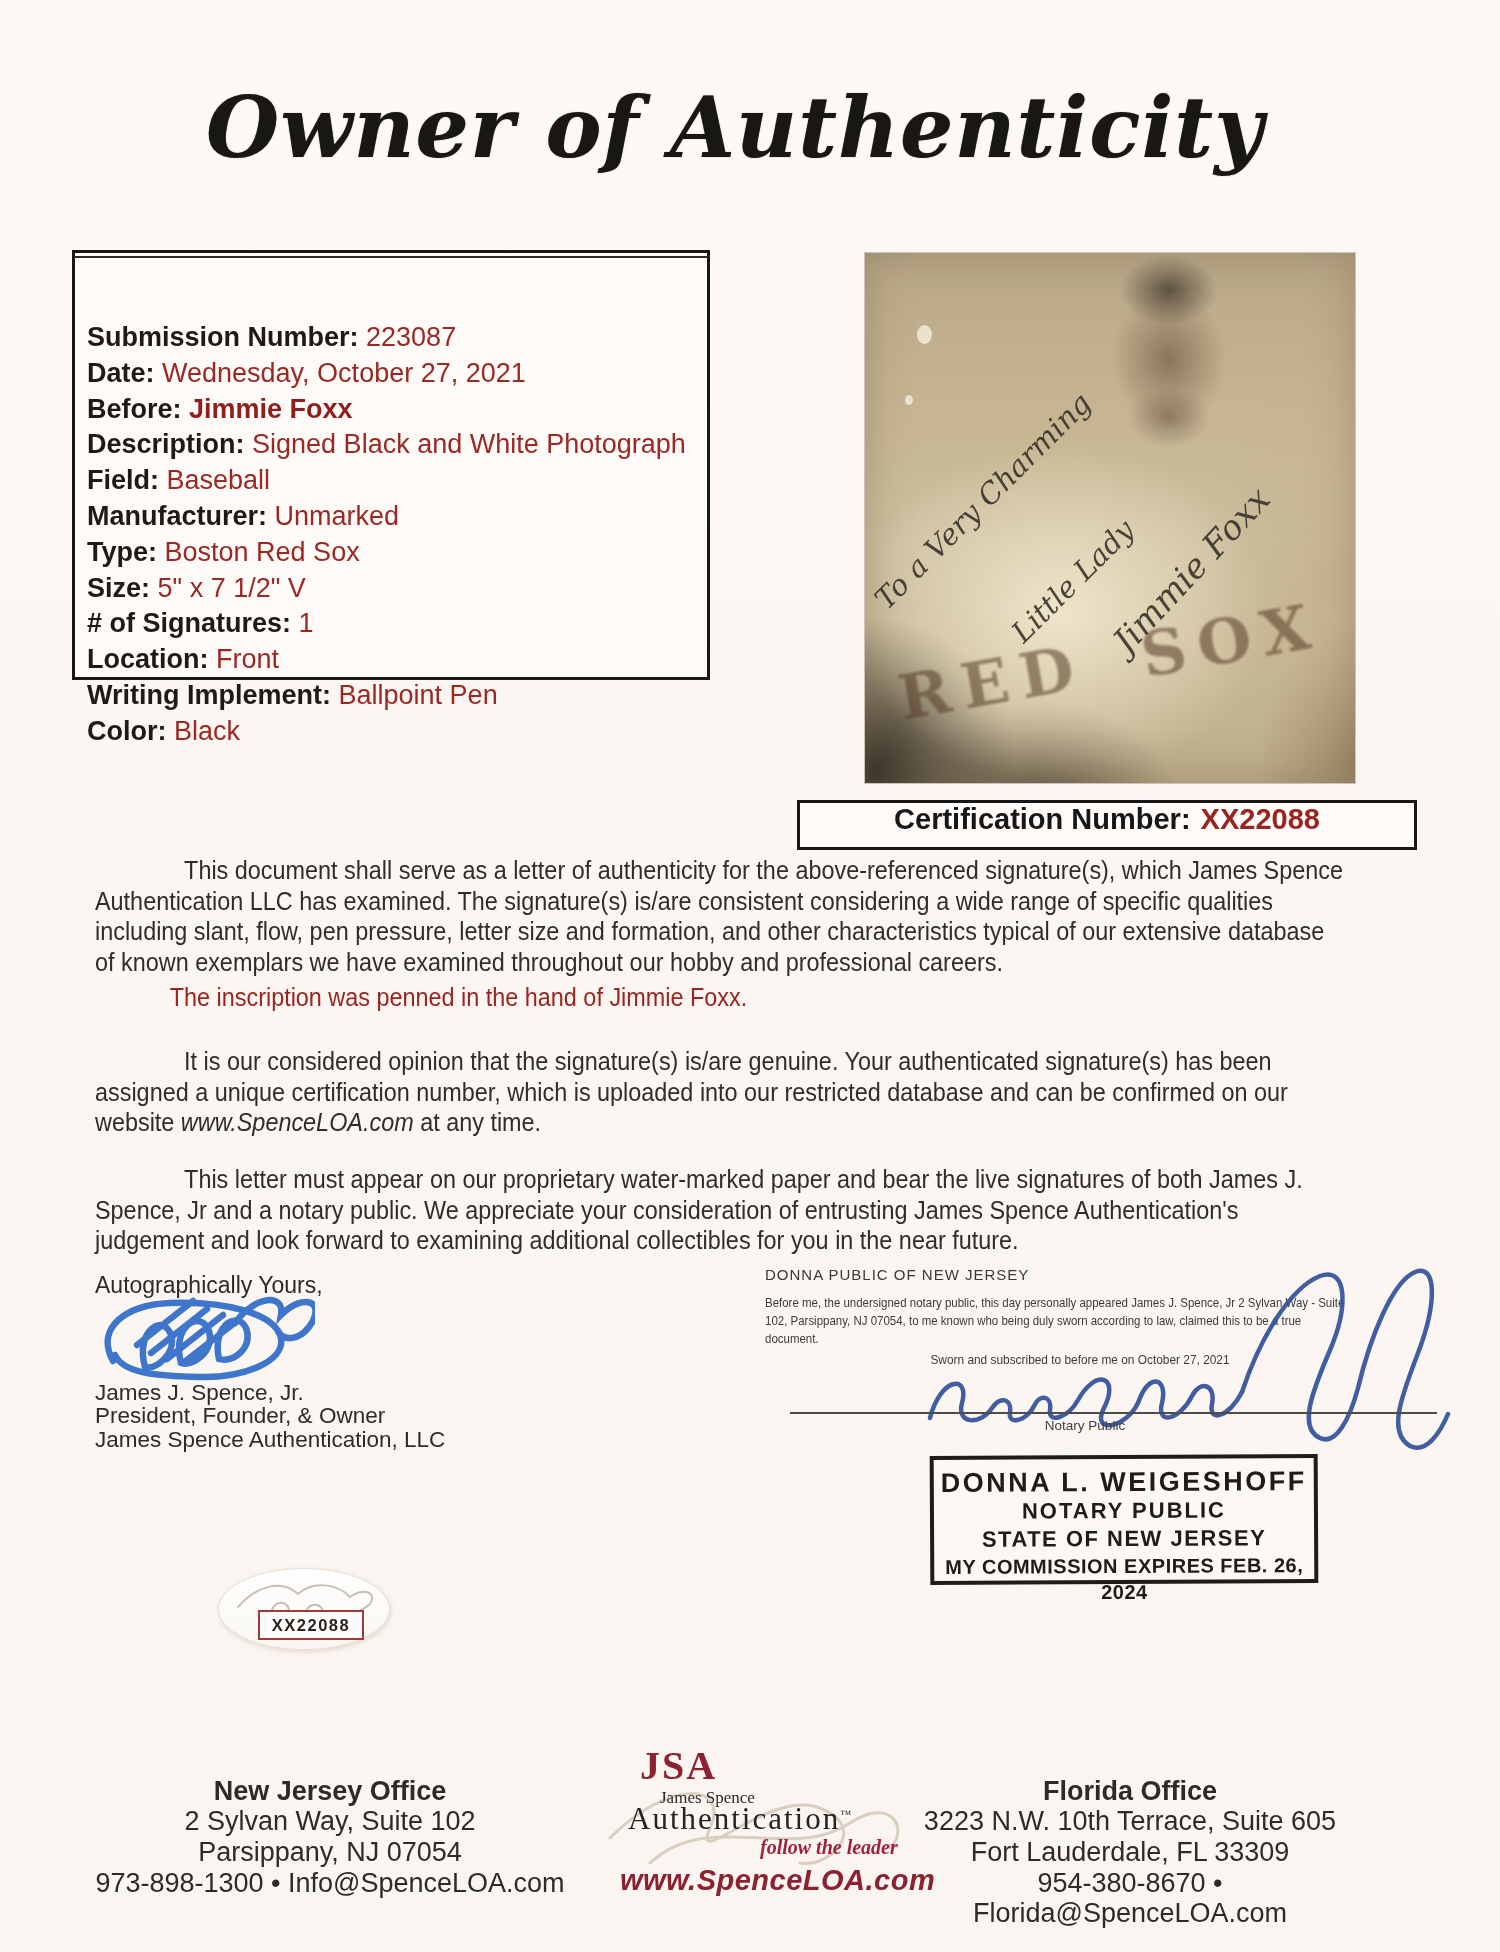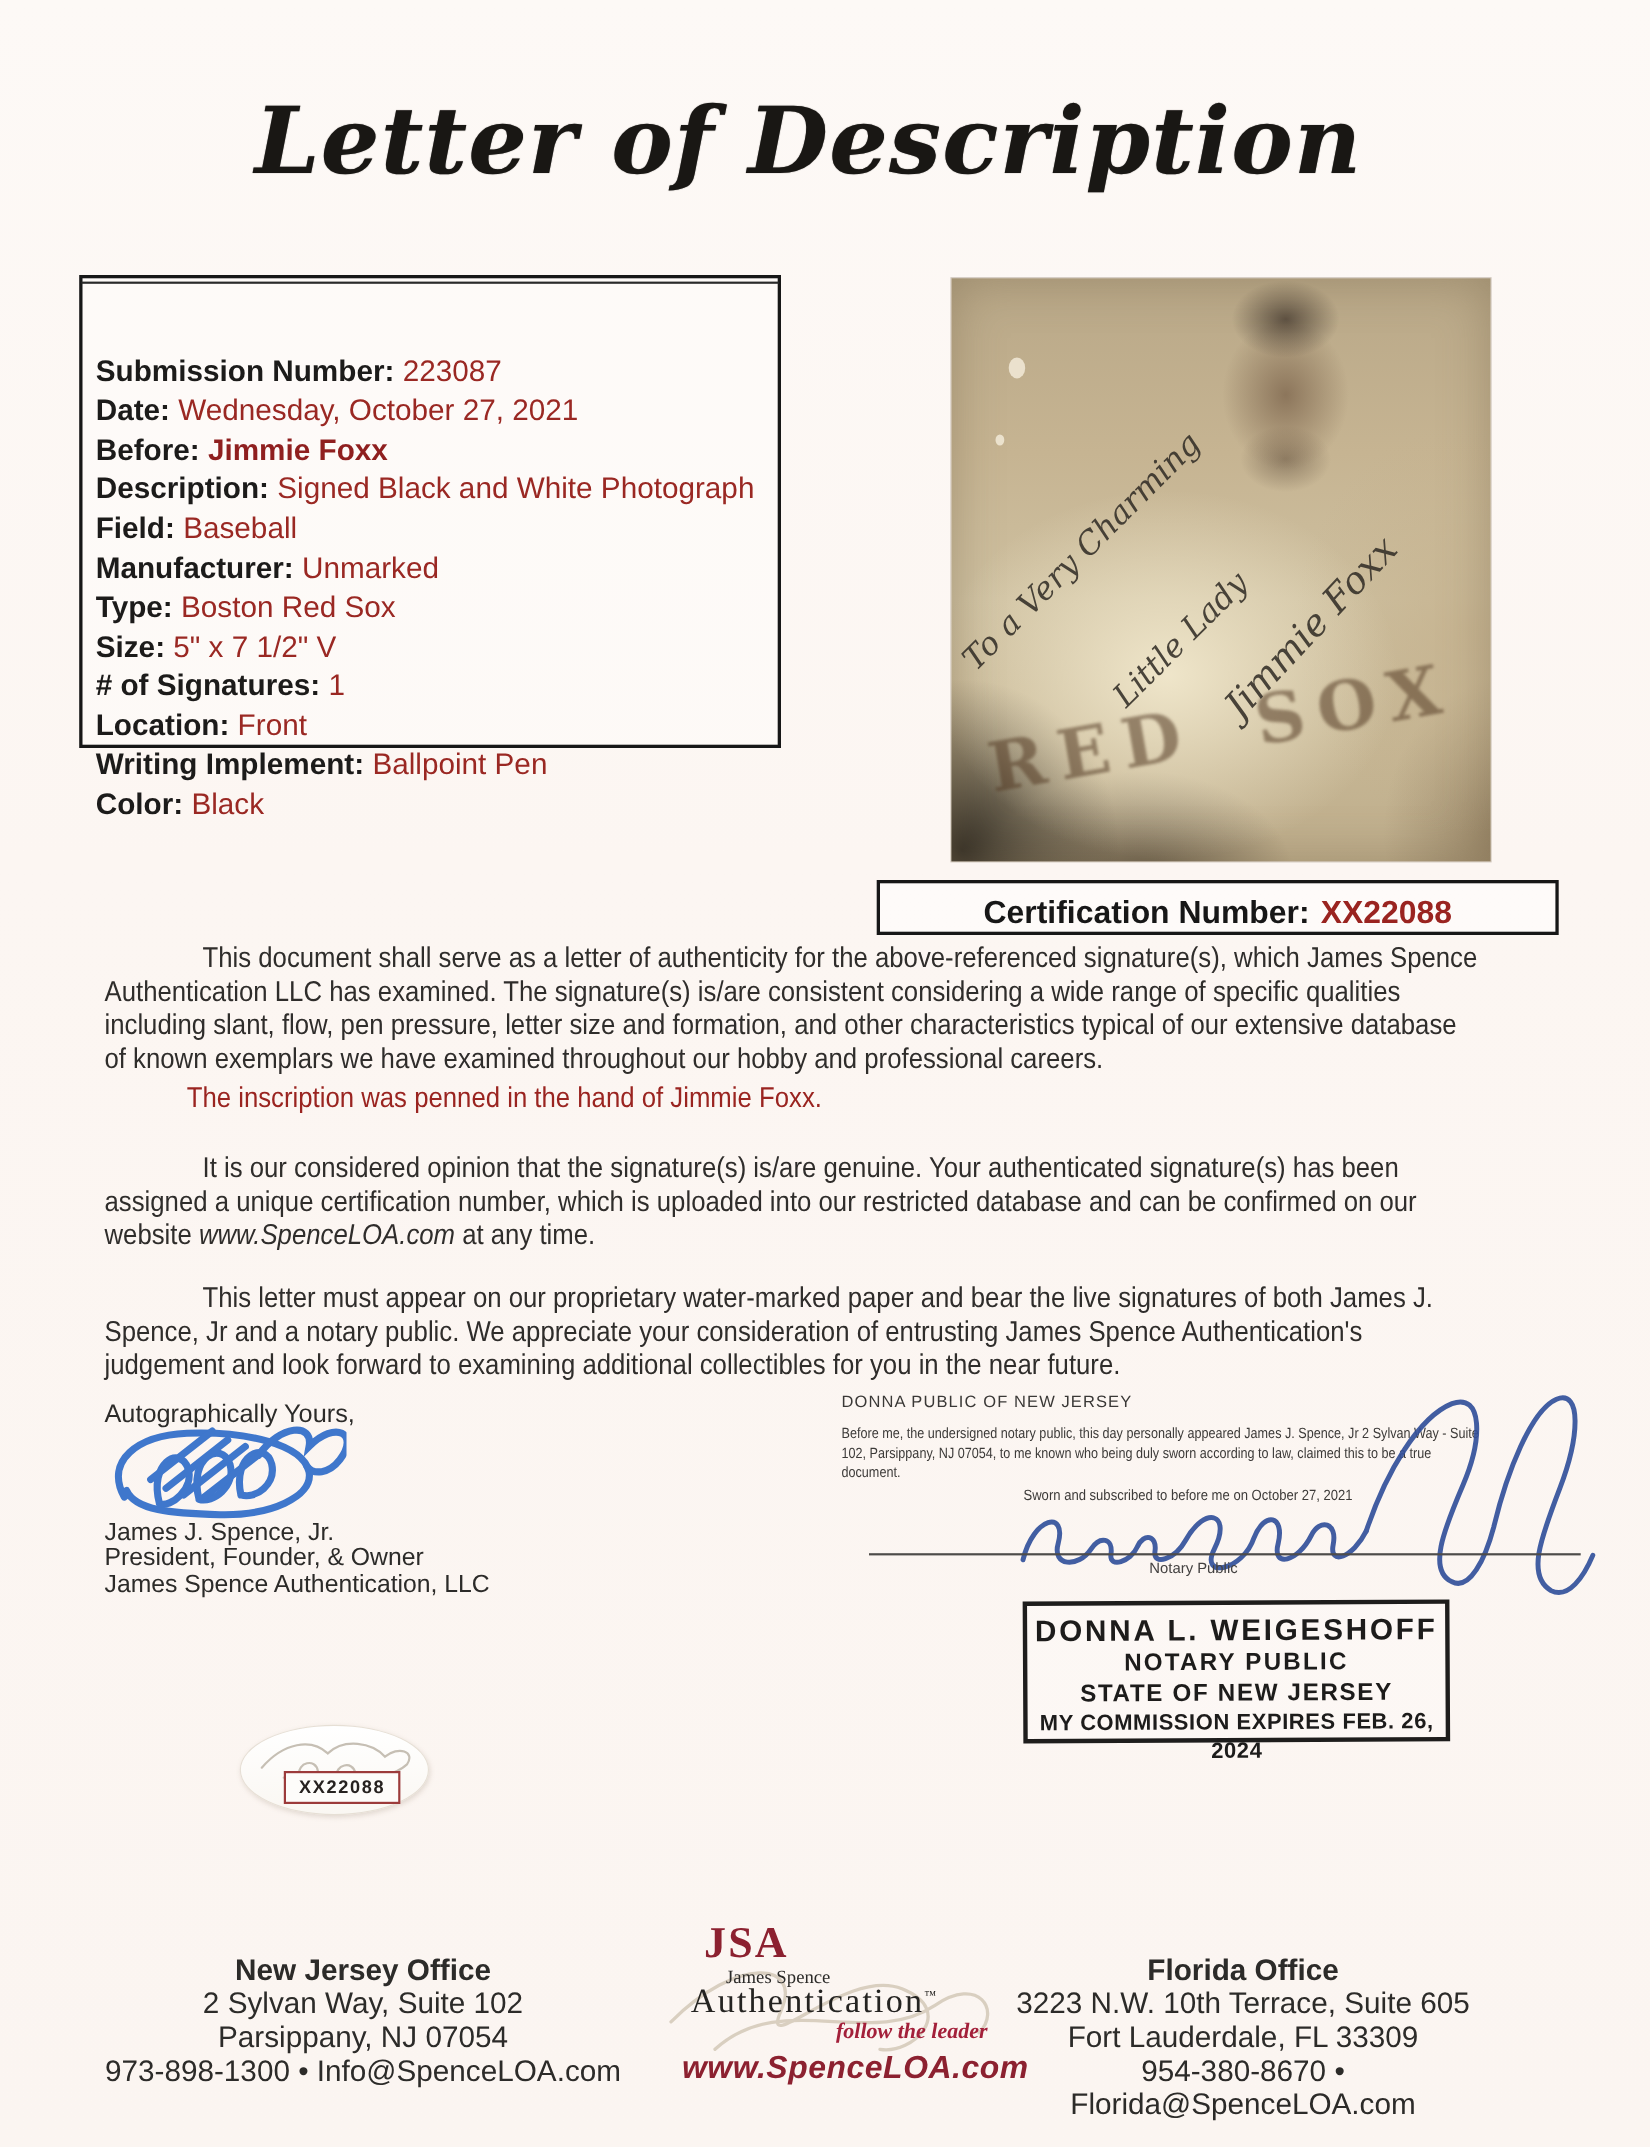--- a/index.html
+++ b/index.html
@@ -59,21 +59,21 @@
   }
   .inscription-svg{position:absolute;left:0;top:0;filter:blur(.3px);}
   .inscription-svg text{
     font-family:"DejaVu Serif",serif;font-style:italic;fill:#332e27;opacity:.88;
   }
 
   
   .cert-box{
     left:797px;top:800px;width:614px;height:44px;
     border:3px solid #171717;background:rgba(255,255,255,.5);
-    display:flex;align-items:flex-end;justify-content:center;
+    display:flex;align-items:flex-start;justify-content:center;
     font-size:29px;font-weight:bold;white-space:nowrap;
   }
   .cert-label{color:#171717;}
   .cert-value{color:#9a2420;margin-left:10px;}
 
   
   .para{left:95px;width:1480px;transform:scaleX(.9);transform-origin:0 0;}
   .para .bline{font-size:26px;line-height:30.6px;white-space:nowrap;color:#2f2d2b;}
   .indent1{text-indent:99px;}
   .red-line{color:#9a2420 !important;text-indent:83px;}
@@ -130,21 +130,21 @@
   .logo-tagline{left:760px;top:1836px;font-family:"Liberation Serif",serif;font-style:italic;
     font-weight:bold;font-size:20px;color:#a3203a;}
   .logo-site{left:620px;top:1864px;font-style:italic;font-weight:bold;font-size:29px;
     color:#8c2130;letter-spacing:.5px;}
 </style>
 </head>
 <body>
 
 <div class="page">
 
-  <div class="abs title">Letter of Description</div>
+  <div class="abs title">Owner of Authenticity</div>
 
   <div class="abs sub-box">
     <div class="sub-rows">
       <div class="sub-row"><span class="sub-label">Submission Number:</span> <span class="sub-value">223087</span></div>
       <div class="sub-row"><span class="sub-label">Date:</span> <span class="sub-value">Wednesday, October 27, 2021</span></div>
       <div class="sub-row"><span class="sub-label">Before:</span> <span class="sub-value strong">Jimmie Foxx</span></div>
       <div class="sub-row"><span class="sub-label">Description:</span> <span class="sub-value">Signed Black and White Photograph</span></div>
       <div class="sub-row"><span class="sub-label">Field:</span> <span class="sub-value">Baseball</span></div>
       <div class="sub-row"><span class="sub-label">Manufacturer:</span> <span class="sub-value">Unmarked</span></div>
       <div class="sub-row"><span class="sub-label">Type:</span> <span class="sub-value">Boston Red Sox</span></div>

